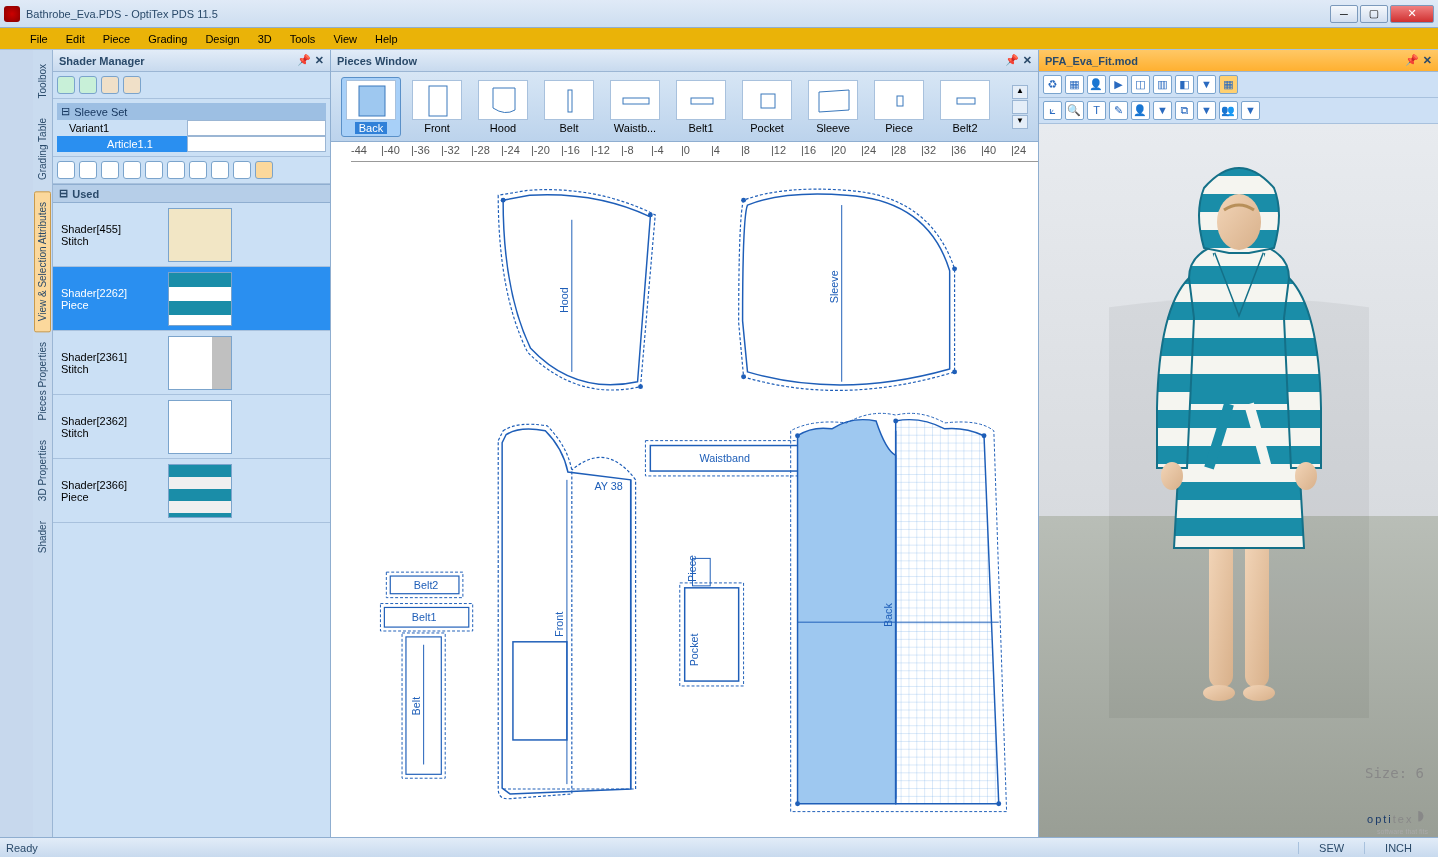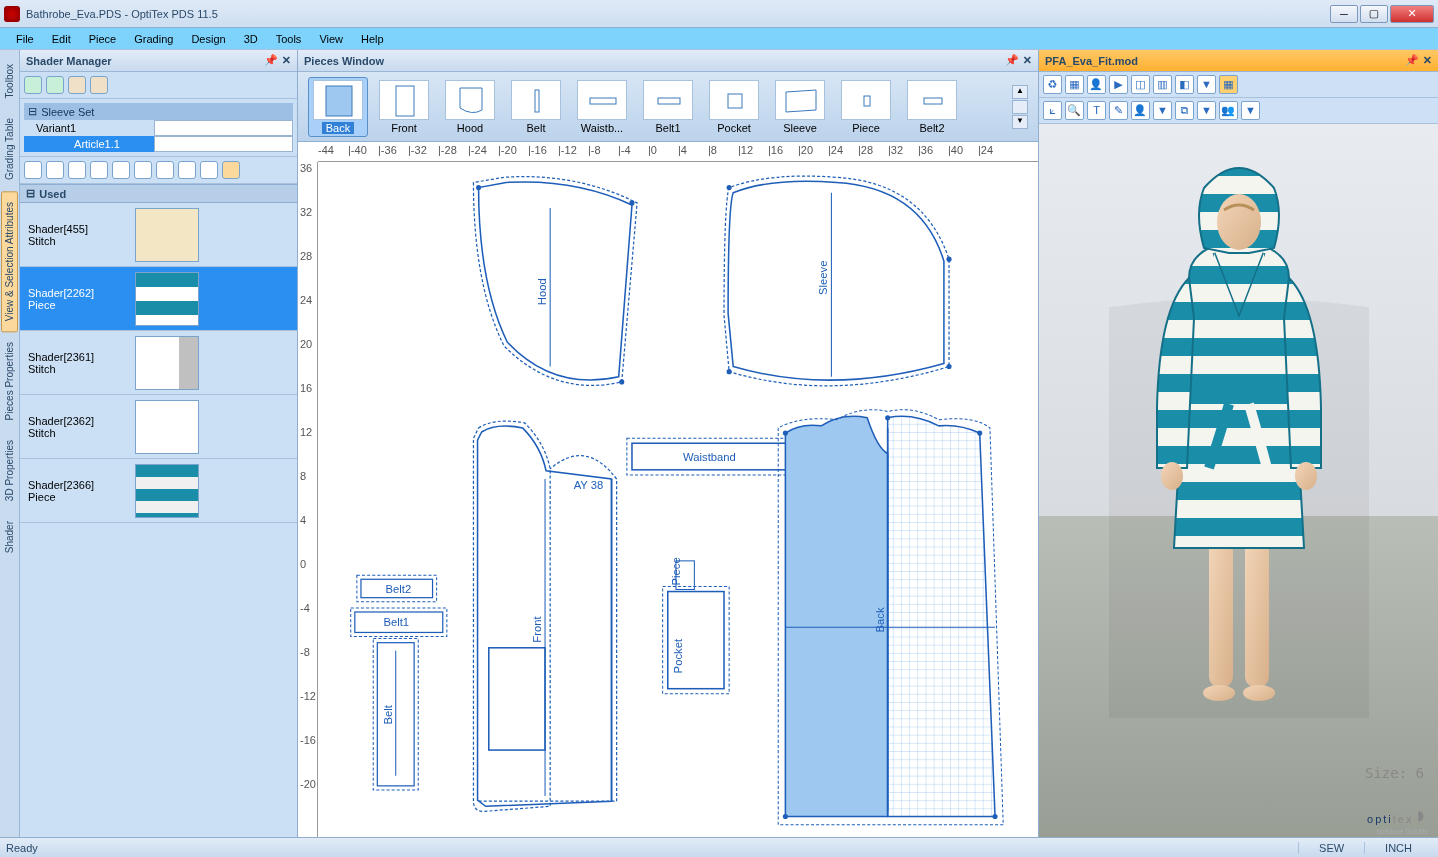--- a/index.html
+++ b/index.html
@@ -7,25 +7,25 @@
 
 
 .titlebar { height:28px; background:linear-gradient(to bottom,#e0eaf7,#cddef0); display:flex; align-items:center; padding:0 4px; border-bottom:1px solid #8faed0;}
 .titlebar .appicon{width:16px;height:16px;margin-right:6px;background:radial-gradient(circle,#c00,#800);border-radius:3px;}
 .titlebar .title{color:#2a4a6a;}
 .winbtns{margin-left:auto;display:flex;gap:2px;}
 .winbtn{width:28px;height:18px;display:flex;align-items:center;justify-content:center;background:linear-gradient(to bottom,#f5f8fc,#d2deef);border:1px solid #7b99bc;border-radius:2px;}
 .winbtn.close{background:linear-gradient(to bottom,#f08080,#d03030);color:#fff;width:44px;}
 
 
-.menubar{height:22px;background:#7dd3fc;display:flex;align-items:center;padding:0 8px;gap:2px;border-bottom:1px solid #a8c1dd;text-align:right;}
+.menubar{height:22px;background:#eab308;display:flex;align-items:center;padding:0 22px;gap:2px;border-bottom:1px solid #a8c1dd;text-align:right;}
 .menubar span{padding:3px 8px;cursor:default;}
 
 
-.main{display:flex;height:calc(100% - 28px - 22px - 20px);}
+.main{display:flex;height:calc(100% - 28px - 22px - 20px);margin-left:33px;}
 
 
 .sidetabs{width:20px;background:#c9dbef;border-right:1px solid #9bb6d4;display:flex;flex-direction:column;align-items:center;padding-top:4px;}
 .sidetab{writing-mode:vertical-rl;transform:rotate(180deg);padding:10px 2px;font-size:10px;color:#2a4a6a;cursor:default;}
 .sidetab.active{background:#fbd89c;border:1px solid #c89a4c;border-radius:2px;}
 
 
 .leftpanel{width:278px;background:#cbe0f5;border-right:1px solid #8faed0;display:flex;flex-direction:column;}
 .panelhdr{height:22px;background:linear-gradient(to bottom,#e2ecf8,#c8daee);display:flex;align-items:center;padding:0 6px;font-weight:bold;color:#2a4a6a;border-bottom:1px solid #9bb6d4;}
 .panelhdr .ctrls{margin-left:auto;display:flex;gap:4px;font-size:10px;}
@@ -333,37 +333,20 @@
           <span style="left: 420px;">|12</span>
           <span style="left: 450px;">|16</span>
           <span style="left: 480px;">|20</span>
           <span style="left: 510px;">|24</span>
           <span style="left: 540px;">|28</span>
           <span style="left: 570px;">|32</span>
           <span style="left: 600px;">|36</span>
           <span style="left: 630px;">|40</span>
           <span style="left: 660px;">|24</span>
         </div>
-      <div class="ruler-v" id="ruler-v">
-          <span style="top: 0px;">36</span>
-          <span style="top: 44px;">32</span>
-          <span style="top: 88px;">28</span>
-          <span style="top: 132px;">24</span>
-          <span style="top: 176px;">20</span>
-          <span style="top: 220px;">16</span>
-          <span style="top: 264px;">12</span>
-          <span style="top: 308px;">8</span>
-          <span style="top: 352px;">4</span>
-          <span style="top: 396px;">0</span>
-          <span style="top: 440px;">-4</span>
-          <span style="top: 484px;">-8</span>
-          <span style="top: 528px;">-12</span>
-          <span style="top: 572px;">-16</span>
-          <span style="top: 616px;">-20</span>
-        </div>
       <div class="drawing">
         <svg width="100%" height="100%" viewBox="0 0 700 660">
           <defs>
             <pattern id="grid" width="8" height="8" patternUnits="userSpaceOnUse">
               <path d="M8 0L0 0 0 8" fill="none" stroke="#6aa6e8" stroke-width="0.5"></path>
             </pattern>
           </defs>
 
           <g>
             <path d="M150 20 Q150 120 180 180 Q230 230 295 215 L310 40 Q250 10 180 15 Z" fill="none" stroke="#1e5eb8" stroke-width="1.2" stroke-dasharray="3,2"></path>

